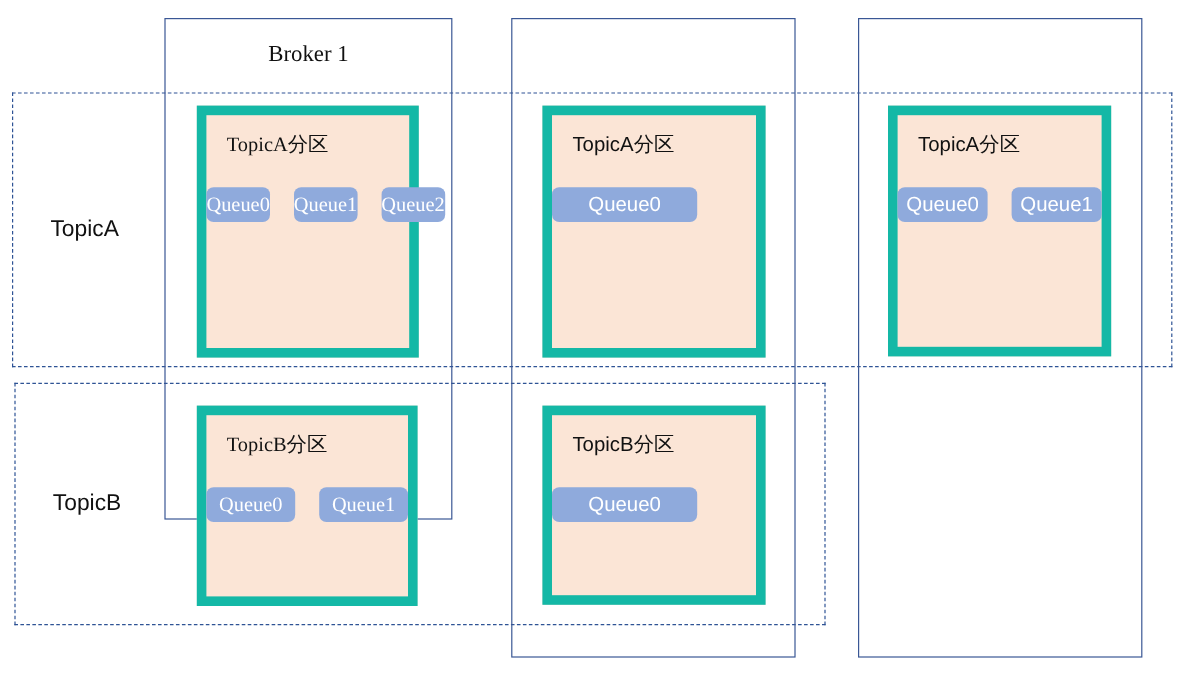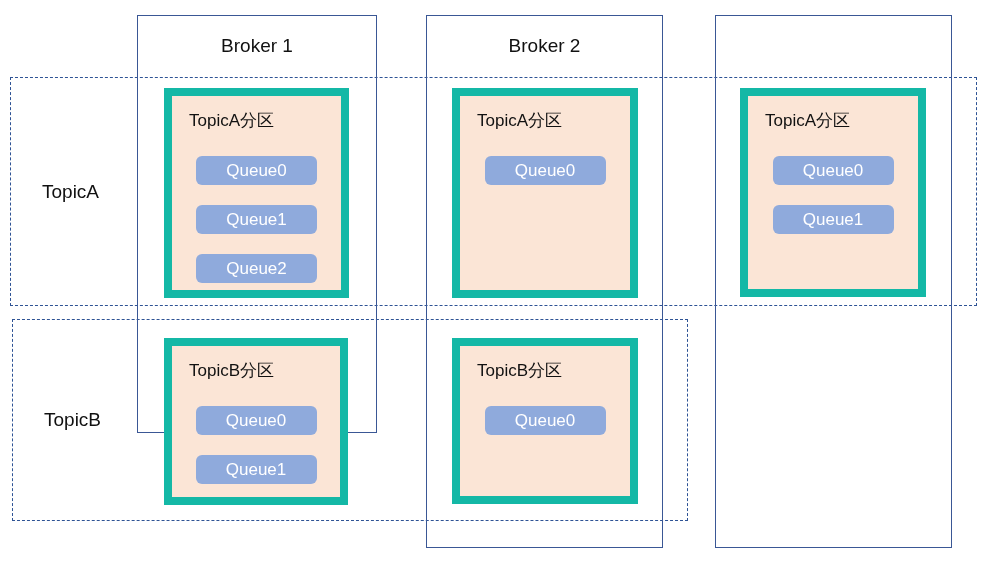--- a/index.html
+++ b/index.html
@@ -10,42 +10,42 @@
   
   .band { position:absolute; border:1.5px dashed #2E5395; box-sizing:border-box; }
   .band-a { left:10px;  top:77px;  width:967px; height:229px; }
   .band-b { left:12px;  top:319px; width:676px; height:202px; }
   .topic-label {
     position:absolute; left:31px; top:50%; transform:translateY(-50%);
     font-size:19px; color:#111111; white-space:nowrap;
   }
   
   .broker { position:absolute; border:1.5px solid #3A5795; box-sizing:border-box; background:transparent; }
-  .broker-1 { left:137px; top:15px; width:240px; height:418px; }
+  .broker-1 { left:137px; top:15px; width:240px; height:418px;font-family:Liberation Serif, serif; }
   .broker-2 { left:426px; top:15px; width:237px; height:533px; }
   .broker-3 { left:715px; top:15px; width:237px; height:533px; }
   .broker-title {
     margin-top:17px; text-align:center; font-size:19px; color:#111111; line-height:26px;
   }
   
   .partition {
     position:absolute; box-sizing:border-box;
     background:#FBE5D6; border:8px solid #14b8a6;
     padding-top:12px;
   }
   .part-a1 { left:26px; top:72px;  width:185px; height:210px; }
   .part-a2 { left:25px; top:72px;  width:186px; height:210px; }
   .part-a3 { left:24px; top:72px;  width:186px; height:209px; }
   .part-b1 { left:26px; top:322px; width:184px; height:167px; }
   .part-b2 { left:25px; top:322px; width:186px; height:166px; }
   .partition-title {
     margin-left:17px; font-size:17px; color:#111111; line-height:25px; white-space:nowrap;
   }
   .queues {
-    margin-top:23px; display:flex; flex-direction:column; align-items:center; gap:20px;
+    margin-top:23px; display:flex; align-items:center; gap:20px;
   }
   .queue {
     width:121px; height:29px; border-radius:6px;
     background:#8FAADC; color:#FFFFFF;
     display:flex; align-items:center; justify-content:center;
     font-size:17px;
   }
 </style>
 </head>
 <body>
@@ -74,21 +74,20 @@
     <div class="partition part-b1">
       <div class="partition-title">TopicB分区</div>
       <div class="queues">
         <div class="queue">Queue0</div>
         <div class="queue">Queue1</div>
       </div>
     </div>
   </div>
 
   <div class="broker broker-2">
-    <div class="broker-title">Broker 2</div>
 
     <div class="partition part-a2">
       <div class="partition-title">TopicA分区</div>
       <div class="queues">
         <div class="queue">Queue0</div>
       </div>
     </div>
 
     <div class="partition part-b2">
       <div class="partition-title">TopicB分区</div>

